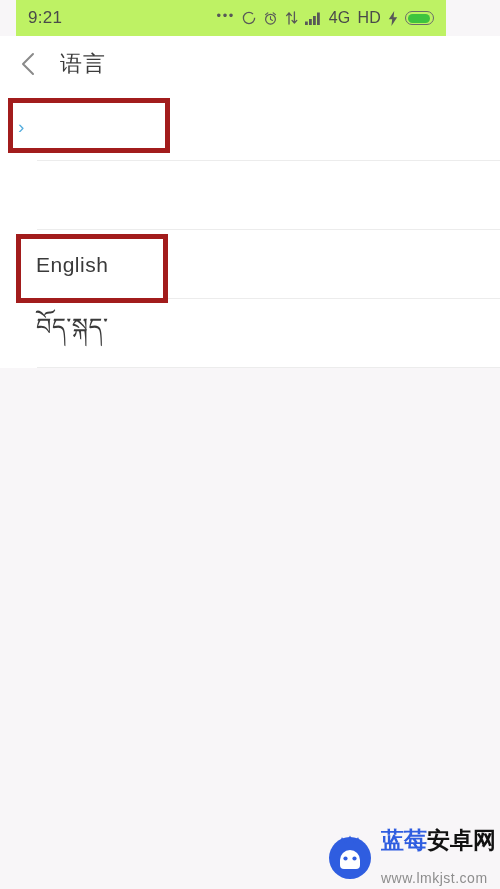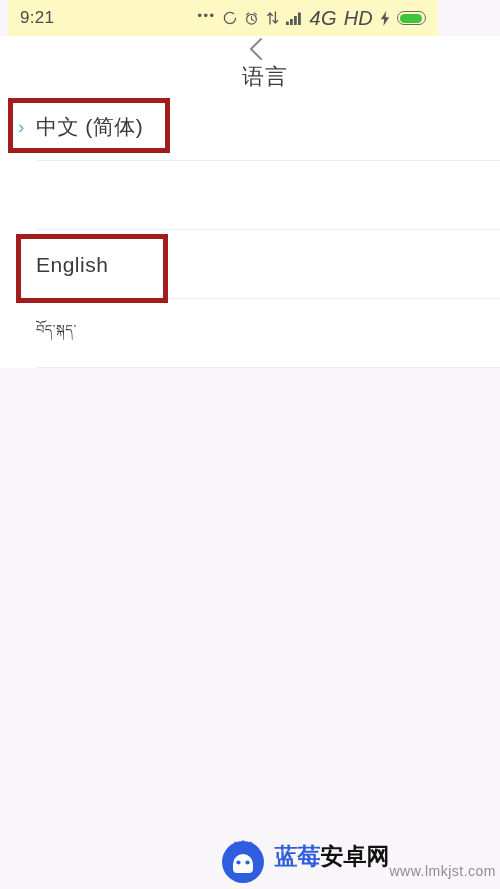--- a/index.html
+++ b/index.html
@@ -19,24 +19,24 @@
     position: relative;
     width: 500px;
     height: 889px;
     background: #f8f6f8;
     overflow: hidden;
   }
 
   
   .statusbar {
     position: absolute;
-    top: 0; left: 8px;
+    top: 0; left: 16px;
     width: 430px;
     height: 36px;
-    background: #fef9c3;
+    background: #bef264;
     display: flex;
     align-items: center;
     justify-content: space-between;
     padding: 0 12px;
     box-sizing: border-box;
   }
   .status-time {
     font-size: 17px;
     color: #4a4a4a;
     letter-spacing: 0.3px;
@@ -49,24 +49,23 @@
   .status-icons .ic {
     display: inline-flex;
     align-items: center;
     justify-content: center;
     color: #585858;
     font-size: 13px;
     line-height: 1;
   }
   .dots-icon { letter-spacing: 1.5px; font-size: 15px; color: #585858; padding-bottom:5px;}
   .net-label {
-    font-size: 20px;
+    font-size: 16px;
     color: #4a4a4a;
     letter-spacing: 0.2px;
-    font-style: italic;
   }
   .battery {
     position: relative;
     width: 29px;
     height: 14px;
     border: 1.5px solid #6a6a6a;
     border-radius: 7px;
     box-sizing: border-box;
     display: inline-block;
   }
@@ -82,21 +81,20 @@
   .appbar {
     position: absolute;
     top: 36px; left: 0;
     width: 500px;
     height: 56px;
     background: #ffffff;
     display: flex;
     align-items: center;
     padding-left: 14px;
     box-sizing: border-box;
-    flex-direction: column;
   }
   .back-icon {
     width: 30px;
     height: 30px;
     display: inline-flex;
     align-items: center;
     justify-content: center;
     color: #8a8a8a;
   }
   .appbar-title {
@@ -135,21 +133,21 @@
   .item-label {
     font-size: 21px;
     color: #3a3a3a;
     letter-spacing: 0.5px;
   }
   .item-label.rtl {
     direction: rtl;
     font-size: 19px;
   }
   .item-label.tib {
-    font-size: 13px;
+    font-size: 24px;
     font-family: Liberation Mono, monospace;
   }
   .divider {
     position: absolute;
     left: 37px; right: 0; bottom: 0;
     height: 1px;
     background: #ececec;
   }
   .list-bottom-edge {
     position: absolute;
@@ -173,21 +171,21 @@
     bottom: 4px;
     display: flex;
     align-items: center;
     gap: 7px;
   }
   .wm-logo {
     width: 48px;
     height: 48px;
     flex: 0 0 auto;
   }
-  .wm-text { display: flex; flex-direction: row; line-height: 1; }
+  .wm-text { display: flex; flex-direction: column; line-height: 1; }
   .wm-title {
     font-size: 23px;
     font-weight: bold;
     letter-spacing: 0px;
   }
   .wm-title .blue { color: #2f5de0; }
   .wm-title .black { color: #111111; }
   .wm-url {
     font-size: 14px;
     color: #8d8d8d;
@@ -250,21 +248,20 @@
           <path d="M15 3 L5 13 L15 23" fill="none" stroke="#8a8a8a" stroke-width="2" stroke-linecap="round" stroke-linejoin="round"></path>
         </svg>
     </span>
     <span class="appbar-title">语言</span>
   </div>
 
   <div class="list">
 
     <div class="list-item">
       <span class="sel-chevron">›</span>
-      <span class="item-label">中文 (简体)</span>
       <span class="divider"></span>
     </div>
 
     <div class="list-item">
       <span class="sel-chevron blank">›</span>
       <span class="divider"></span>
     </div>
 
     <div class="list-item">
       <span class="sel-chevron blank">›</span>

